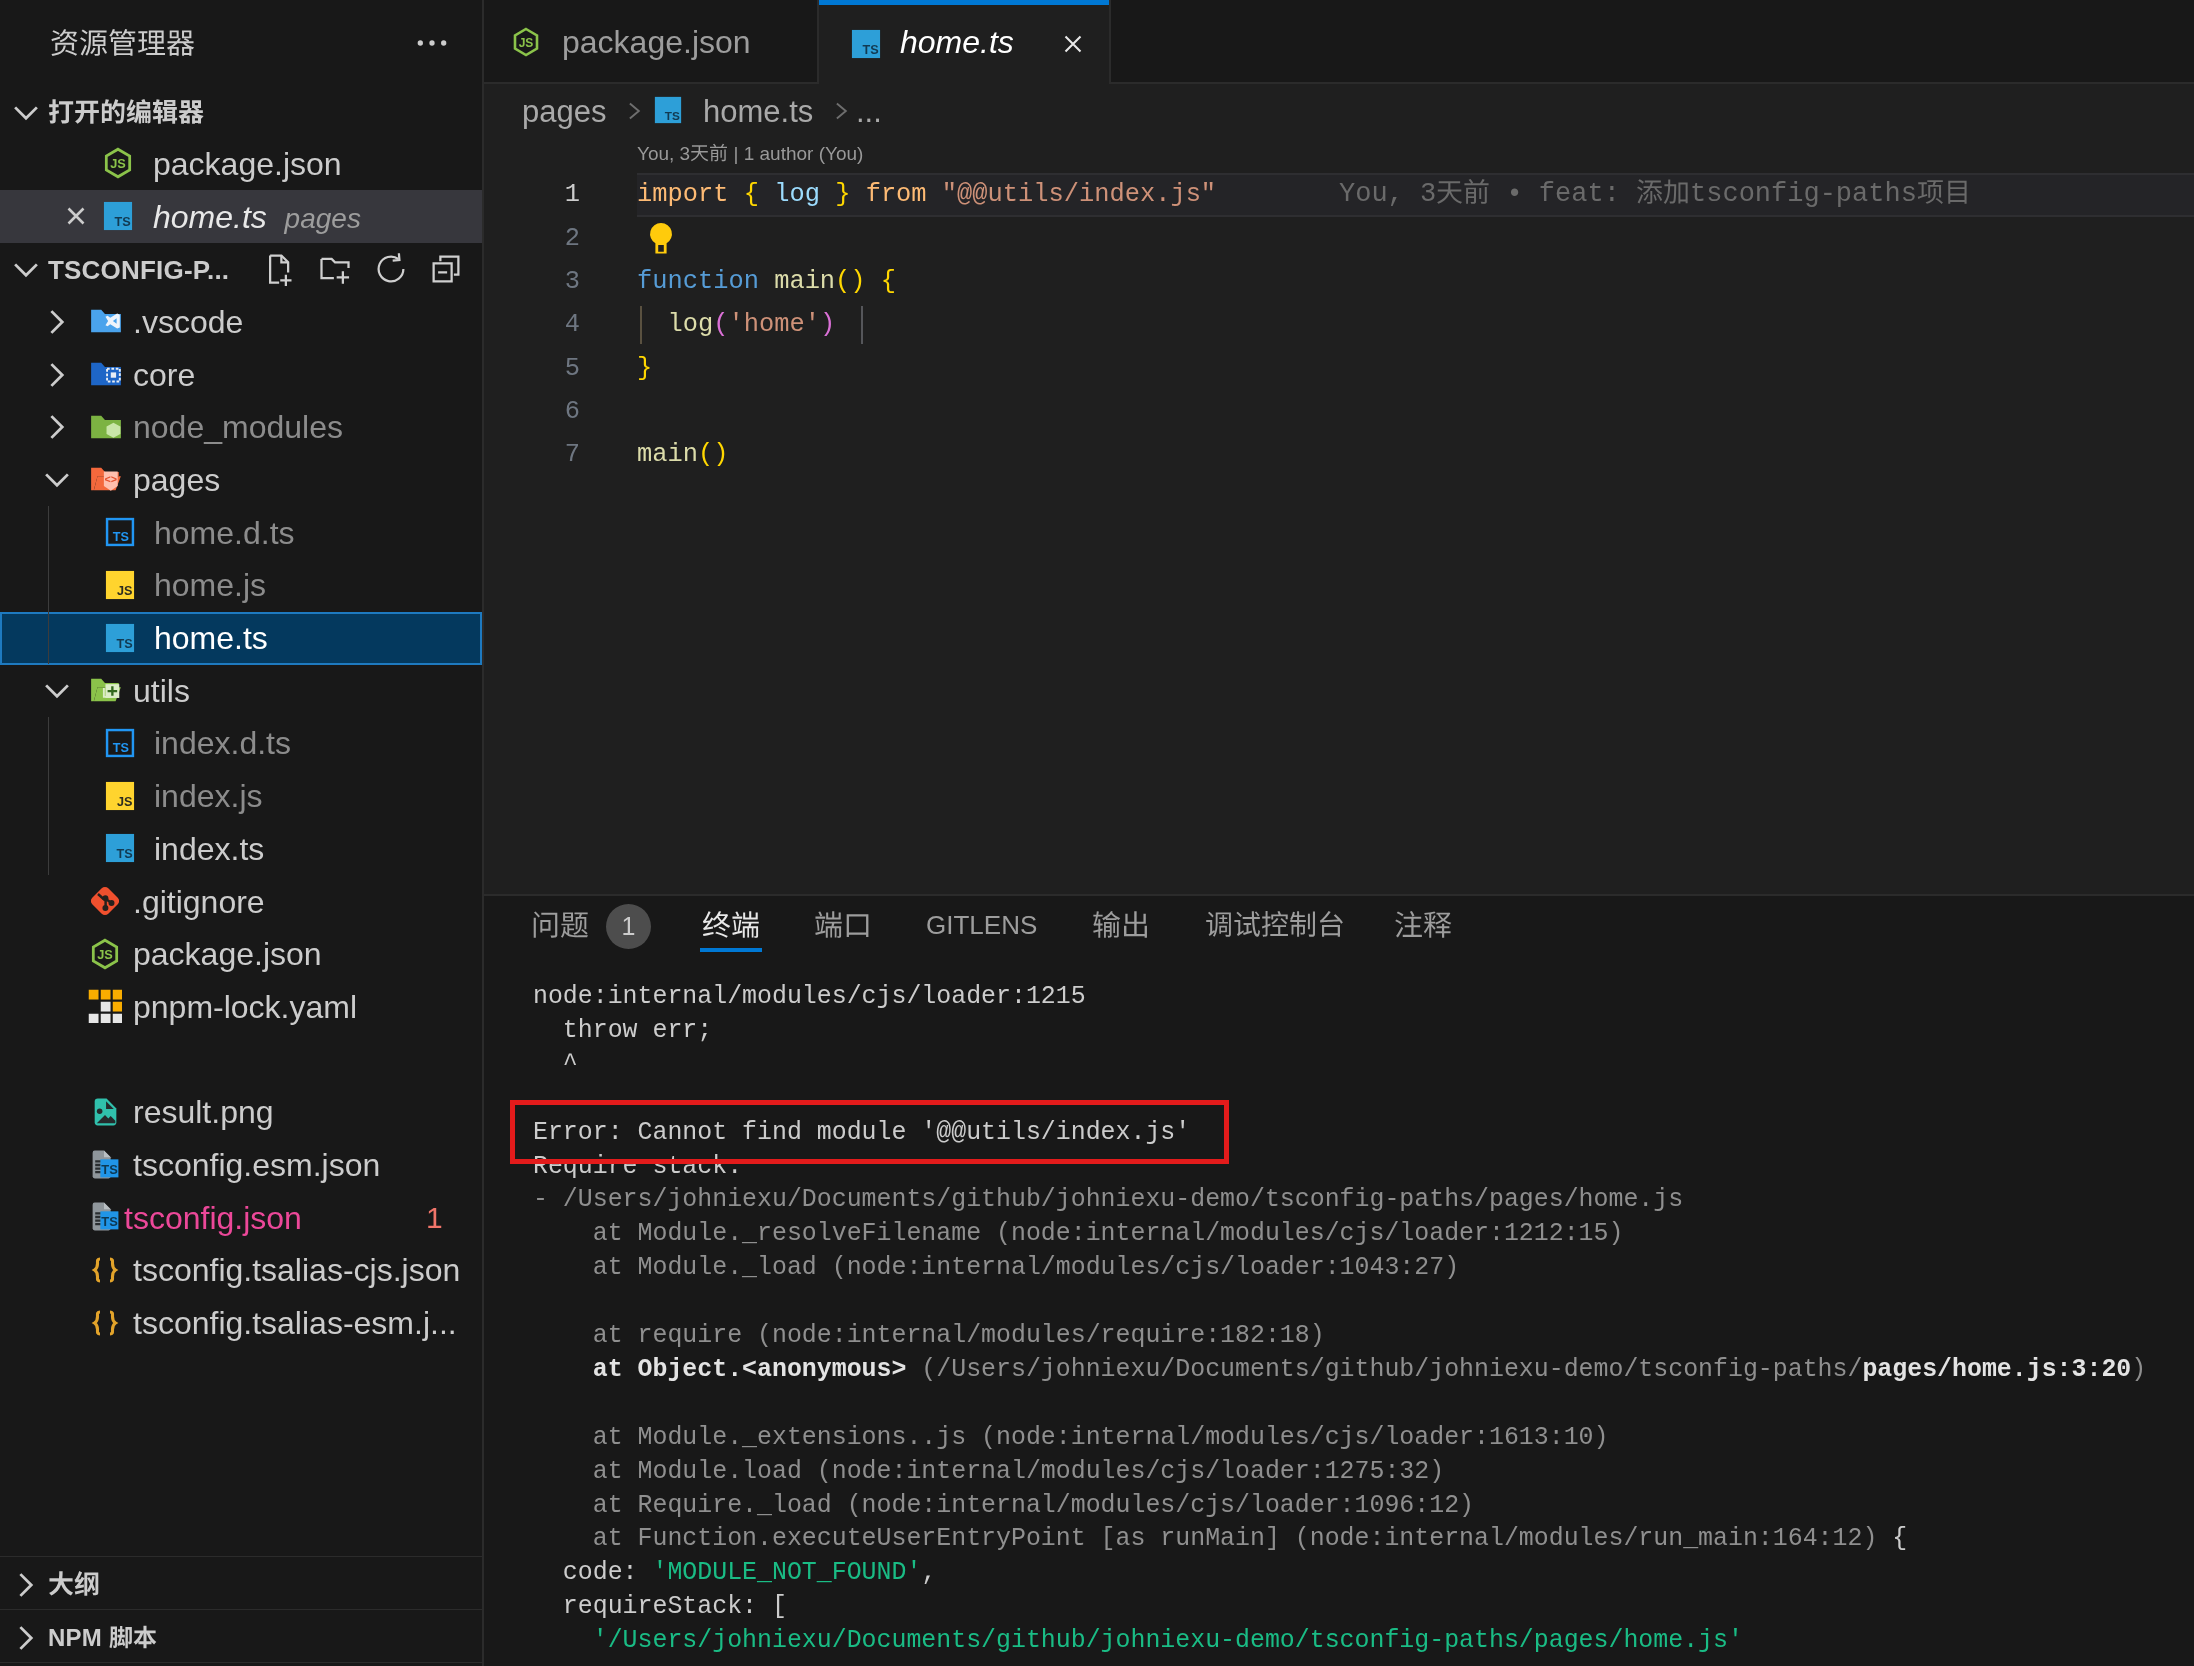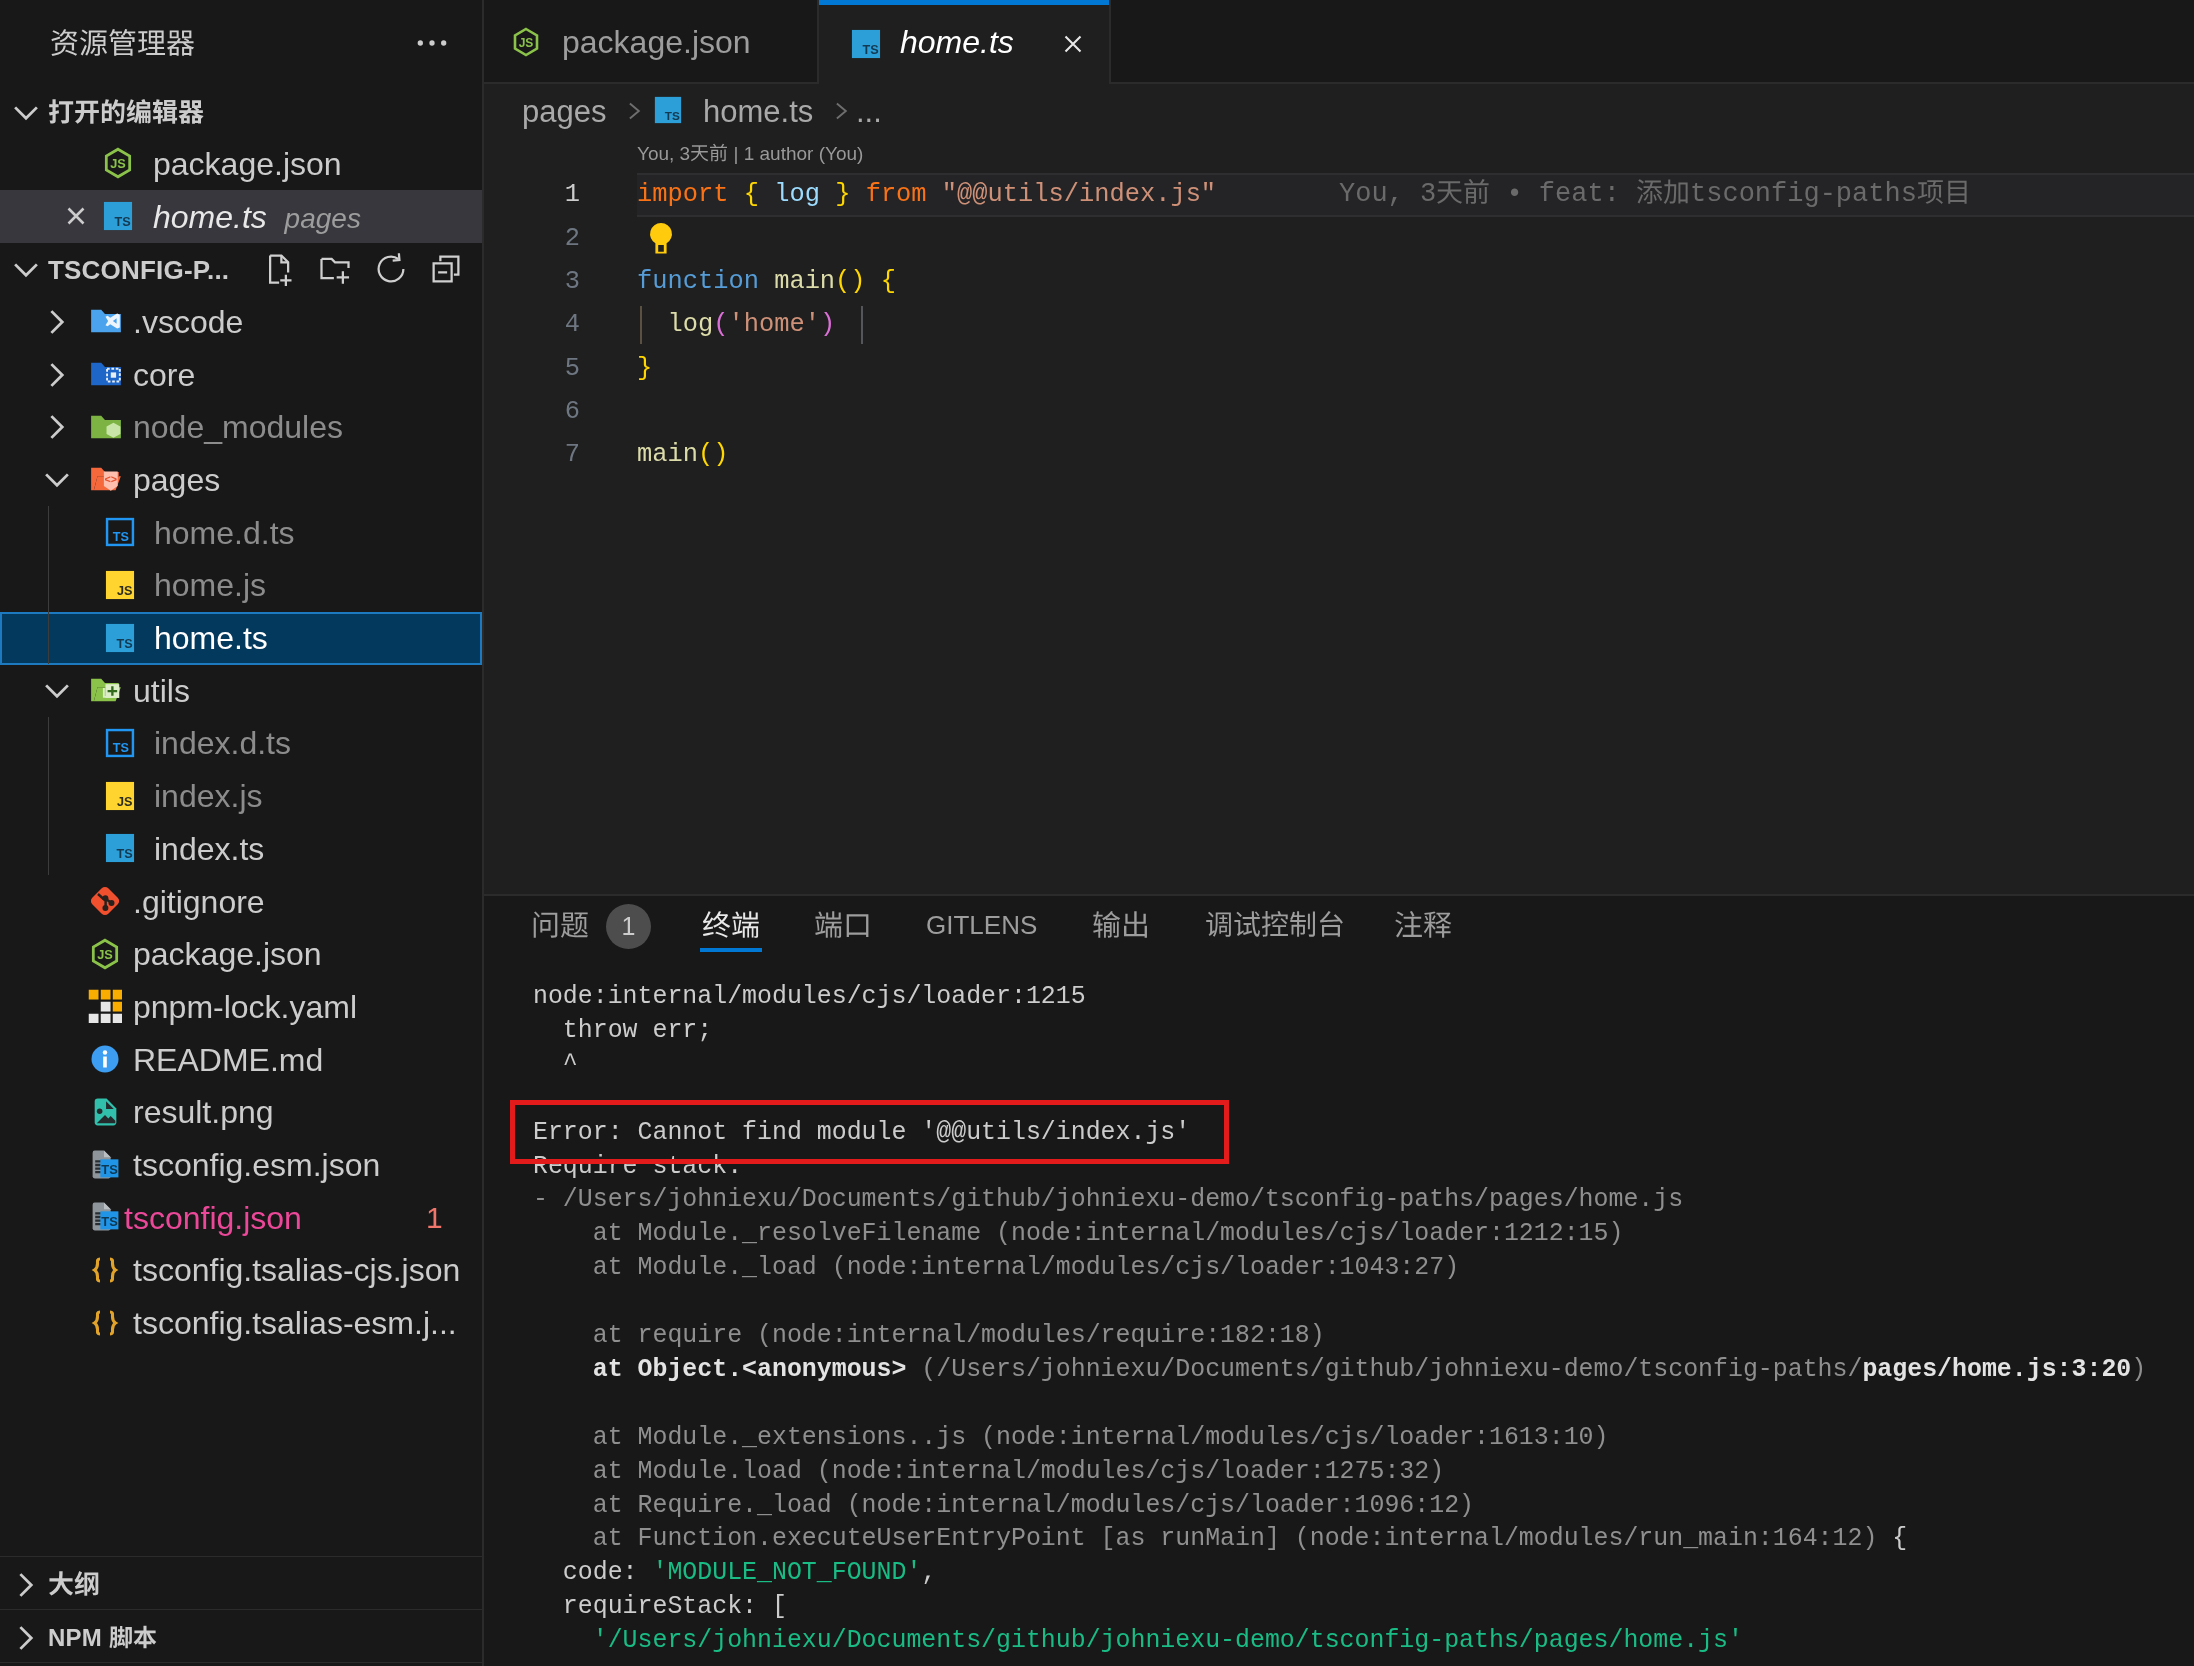--- a/index.html
+++ b/index.html
@@ -15,21 +15,21 @@
 .dim{color:#8c8c8c}
 .icn{position:absolute;top:50%;transform:translate(-50%,-50%)}
 
 #main{position:absolute;left:484px;top:0;width:1710px;height:1666px;background:#1f1f1f}
 #tabbar{position:absolute;left:0;top:0;width:1710px;height:84px;background:#181818}
 .tab{position:absolute;top:0;height:84px}
 
 #editor{position:absolute;left:0;top:137px;width:1710px;height:757px;background:#1f1f1f;font-family:"Liberation Mono",monospace;font-size:25.4px}
 .cl{position:absolute;left:153px;white-space:pre;line-height:43.3px;height:43.3px}
 .lnum{position:absolute;left:46px;width:50px;text-align:right;color:#6e7681;line-height:43.3px}
-.kw1{color:#f97316}.kw2{color:#569cd6}.vbl{color:#9cdcfe}.str{color:#ce9178}
+.kw1{color:#fdba74}.kw2{color:#569cd6}.vbl{color:#9cdcfe}.str{color:#ce9178}
 .fn{color:#dcdcaa}.b1{color:#ffd700}.b2{color:#da70d6}
 
 #panel{position:absolute;left:0;top:894px;width:1710px;height:772px;background:#181818;border-top:2px solid #2b2b2b}
 .ptab{position:absolute;top:0;height:58px;line-height:58px;font-size:29px;color:#9d9d9d;white-space:nowrap}
 #term{position:absolute;left:0;top:0;width:1710px;height:690px;font-family:"Liberation Mono",monospace;font-size:24.9px;color:#cccccc}
 .tl{position:absolute;left:49px;white-space:pre;line-height:33.9px}
 .gry{color:#8f8f8f}.grn{color:#1abc85}.wht{color:#e3e3e3;font-weight:bold}
 </style></head>
 <body>
 <svg width="0" height="0" style="position:absolute">
@@ -272,28 +272,20 @@
         <rect x="11.999999999999998" y="0.7" width="9.2" height="9.2" fill="#f9ad00"></rect>
         <rect x="23.299999999999997" y="0.7" width="9.2" height="9.2" fill="#f9ad00"></rect>
         <rect x="23.299999999999997" y="11.999999999999998" width="9.2" height="9.2" fill="#f9ad00"></rect>
         <rect x="11.999999999999998" y="11.999999999999998" width="9.2" height="9.2" fill="#e6e6e6"></rect>
         <rect x="0.7" y="23.299999999999997" width="9.2" height="9.2" fill="#e6e6e6"></rect>
         <rect x="11.999999999999998" y="23.299999999999997" width="9.2" height="9.2" fill="#e6e6e6"></rect>
         <rect x="23.299999999999997" y="23.299999999999997" width="9.2" height="9.2" fill="#e6e6e6"></rect>
       </svg>
       <div class="lab" style="left:133px">pnpm-lock.yaml</div>
     </div>
-    <div class="row" style="top:1033.1px">
-      <svg class="ic icn" style="left:105px;top:26px" width="32" height="32" viewBox="0 0 32 32">
-        <circle cx="16" cy="16" r="13.5" fill="#3d9df0"></circle>
-        <rect x="14.2" y="13.5" width="3.6" height="11" fill="#fff"></rect>
-        <circle cx="16" cy="9.5" r="2.2" fill="#fff"></circle>
-      </svg>
-      <div class="lab" style="left:133px">README.md</div>
-    </div>
     <div class="row" style="top:1085.8px">
       <svg class="ic icn" style="left:105px;top:26px" width="33" height="33" viewBox="0 0 32 32">
         <path d="M6 6 a3 3 0 0 1 3-3 h8.5 L27 12.5 V26 a3 3 0 0 1 -3 3 H9 a3 3 0 0 1 -3-3 Z" fill="#30c0ac"></path>
         <path d="M17 5.5 24.5 13 H17 Z" fill="#252a2c"></path>
         <circle cx="10.8" cy="15.2" r="2.7" fill="#252a2c"></circle>
         <path d="M8 27 16 19 l3.2 3.2 2.3-2.3 L26 24.5 V27 Z" fill="#252a2c"></path>
       </svg>
       <div class="lab" style="left:133px">result.png</div>
     </div>
     <div class="row" style="top:1138.5px">

